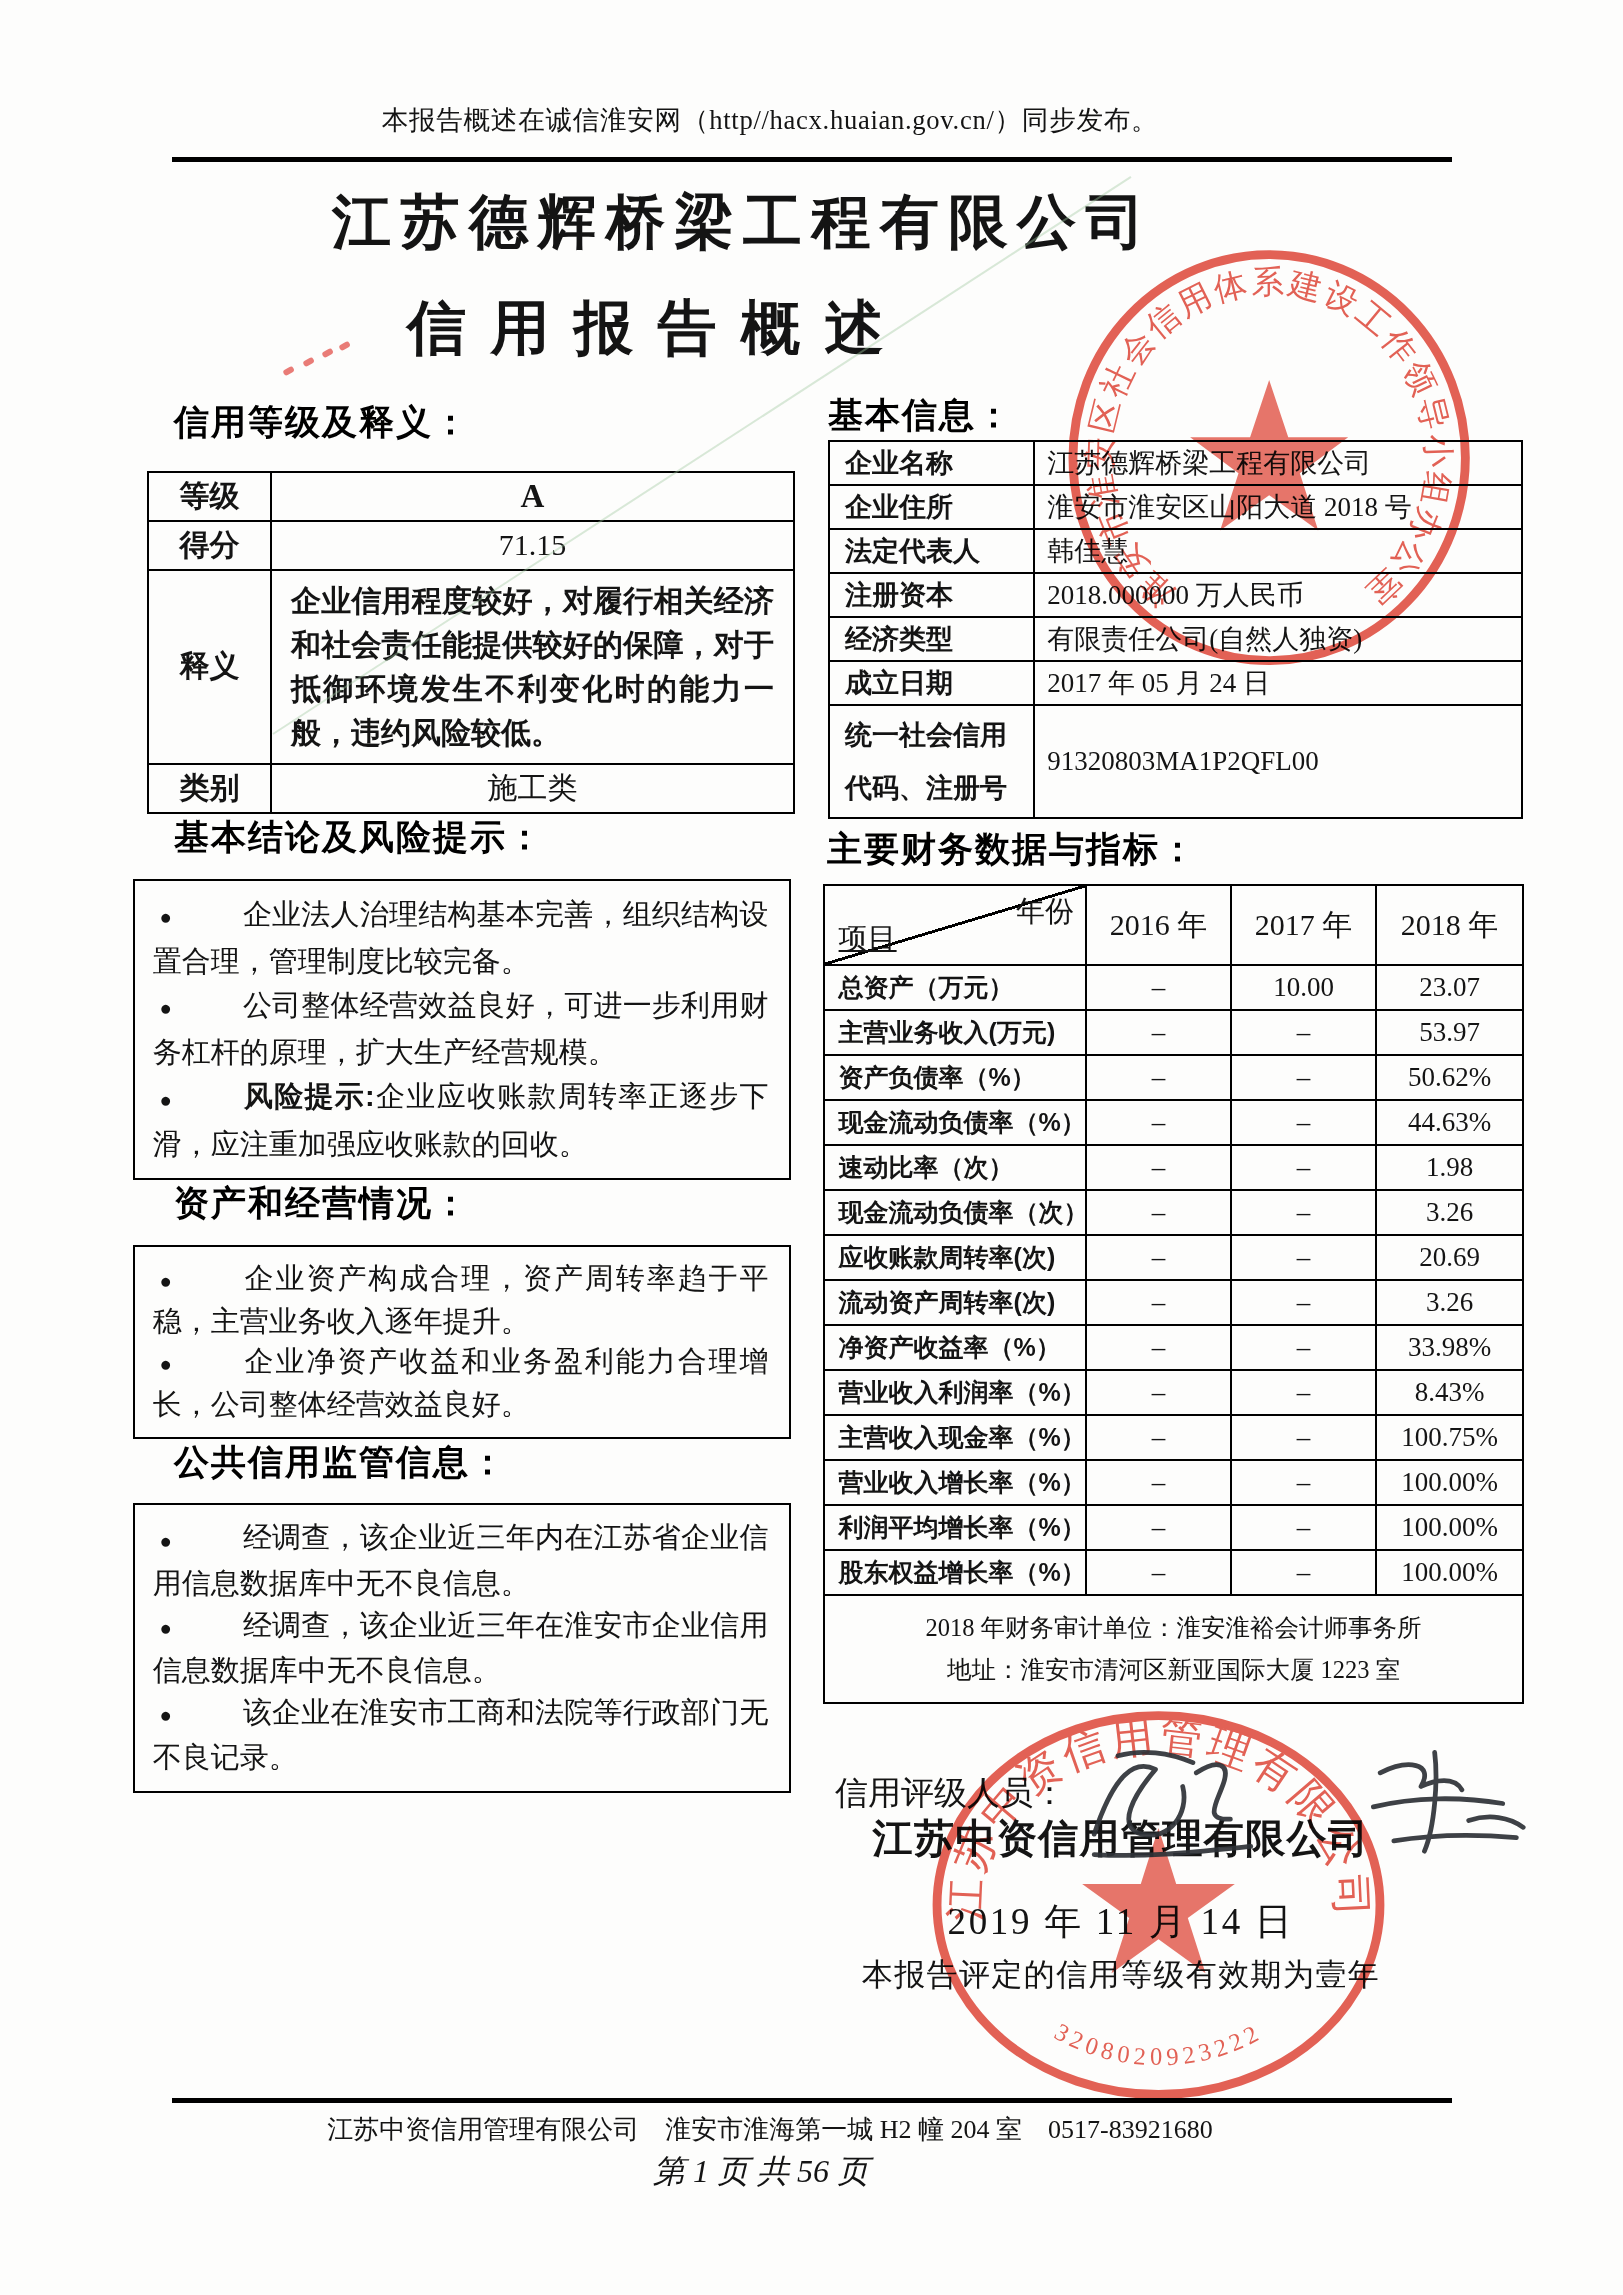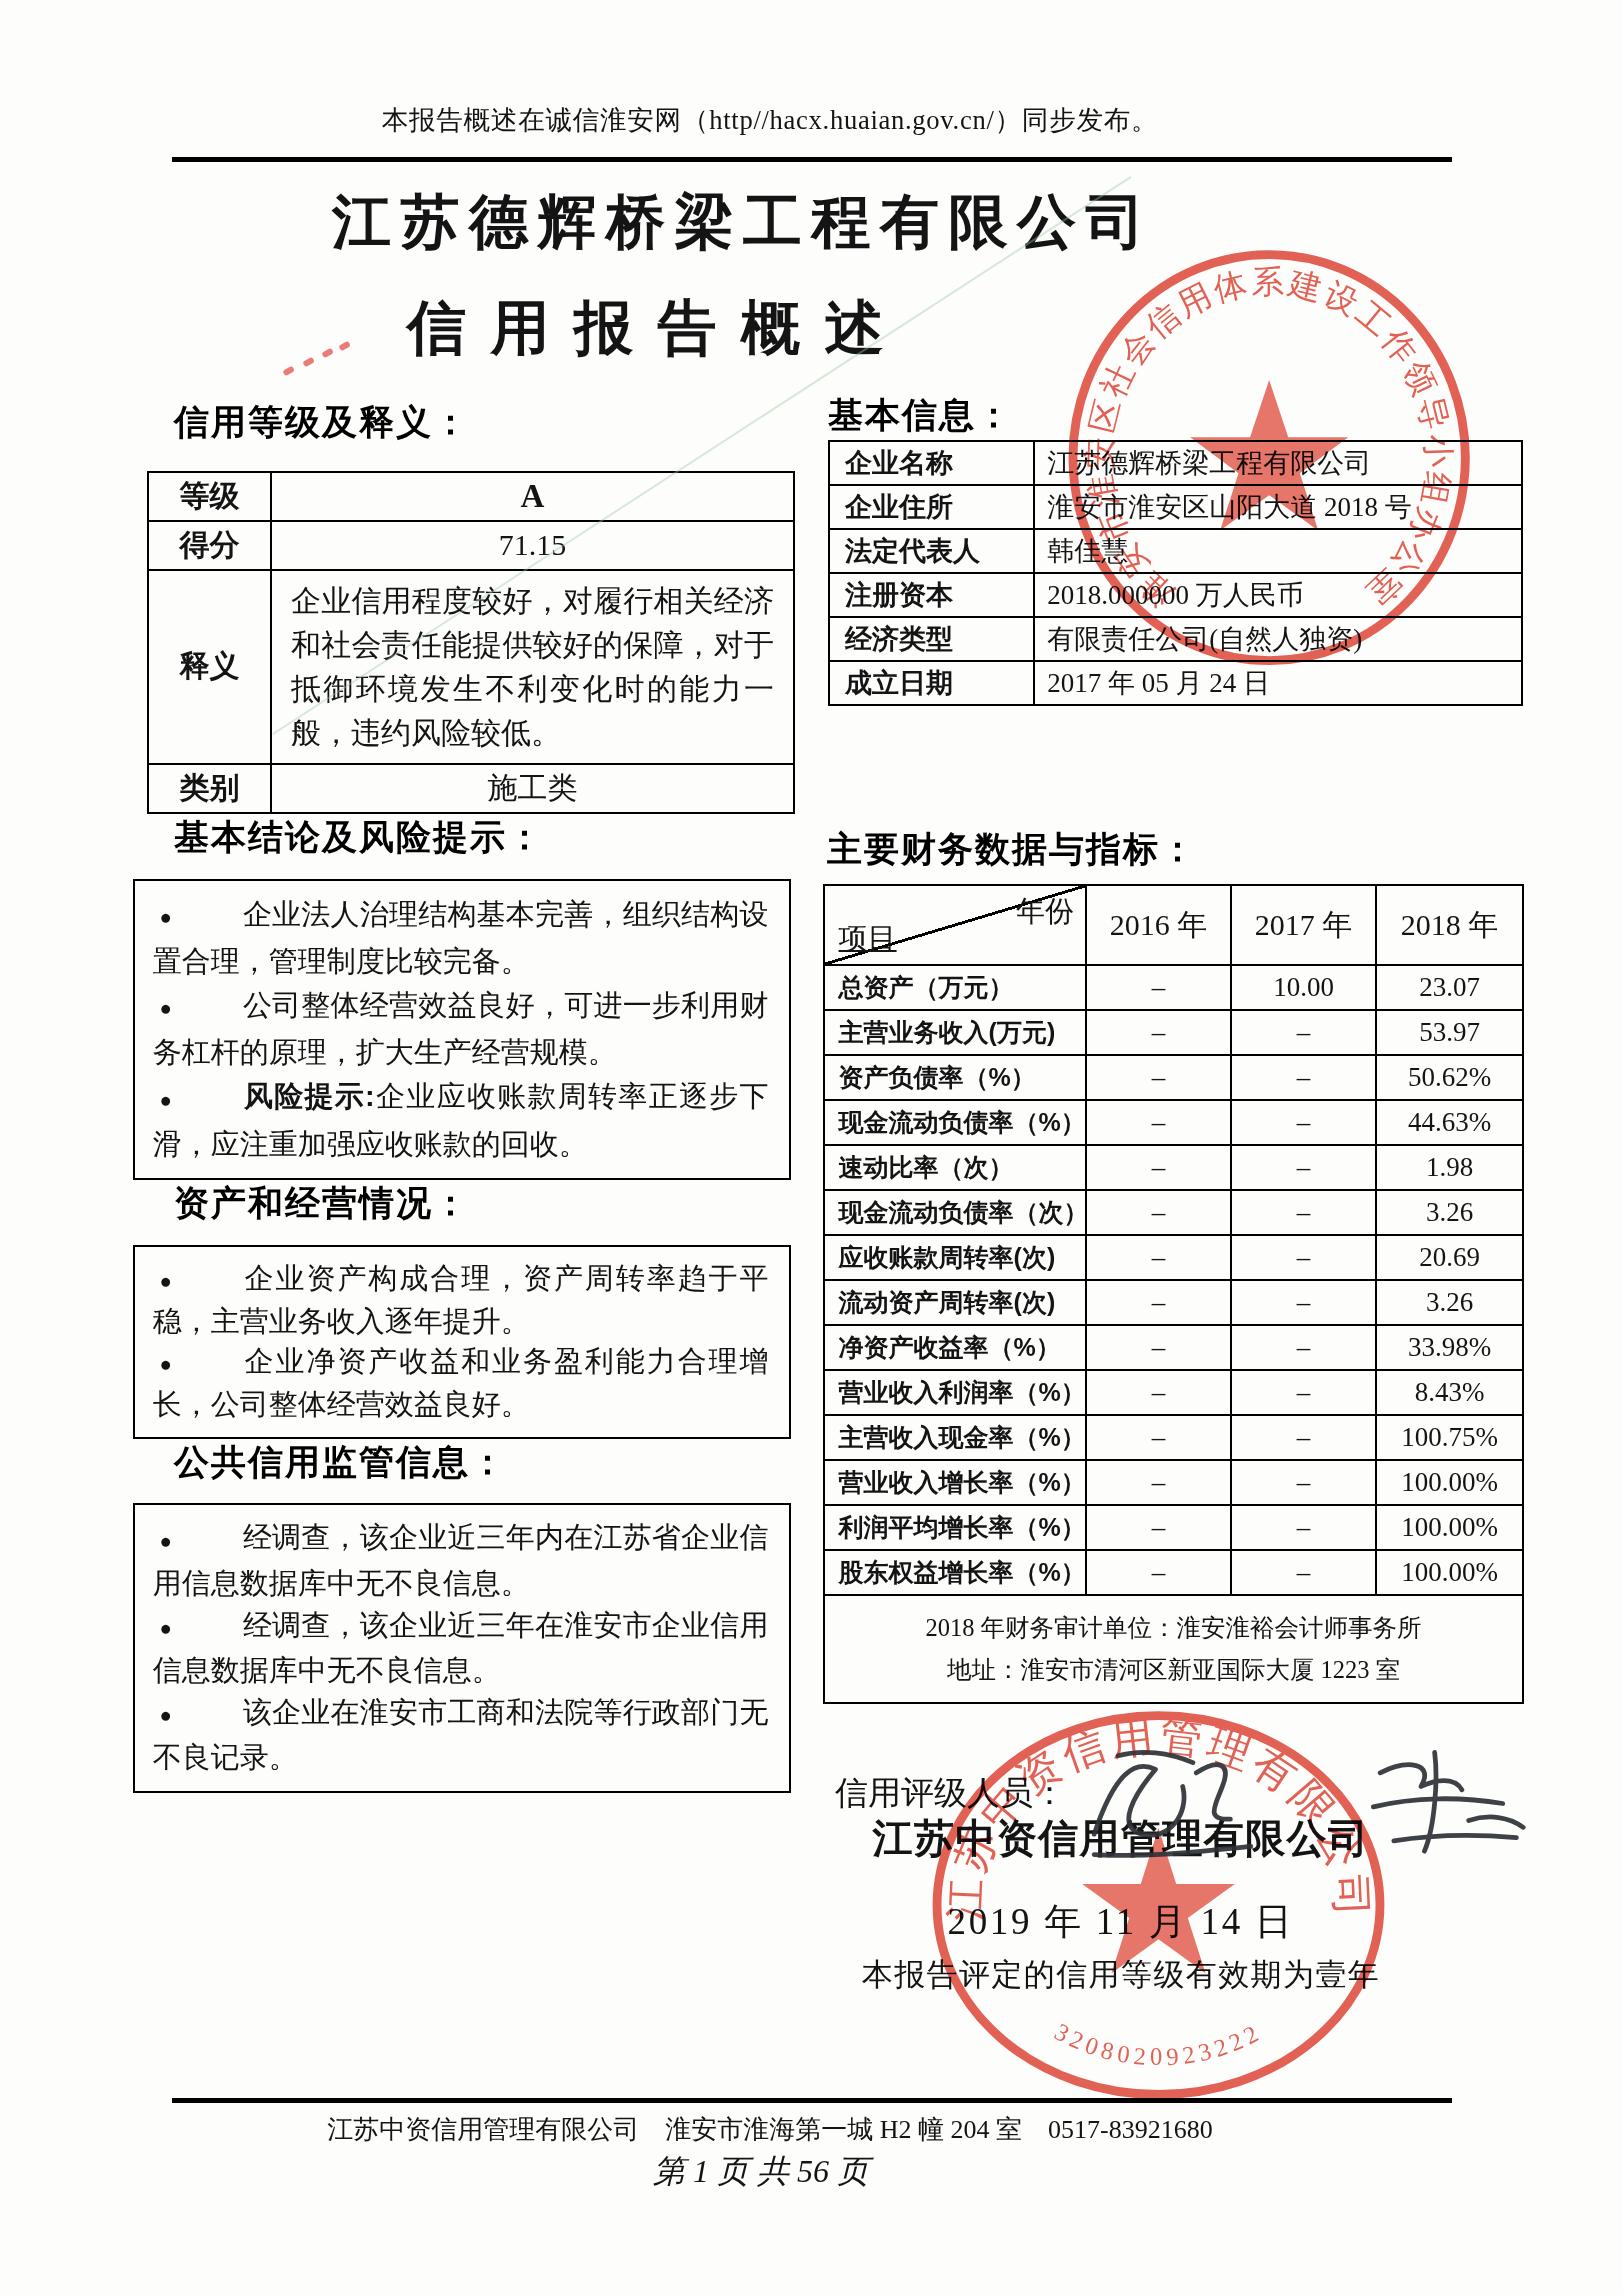--- a/index.html
+++ b/index.html
@@ -20,21 +20,21 @@
 
   .leftcol { position:absolute; left:116px; top:399px; width:682px; }
   .leftcol .sec-h { margin:0 0 0 58px; }
 
   table { border-collapse:collapse; background:transparent; }
   td { border:2px solid #000; vertical-align:middle; }
   .t1 { width:648px; margin:24.5px 0 0 31px; border:2.7px solid #000; }
   .t1 .lab { width:123px; font-family:"Liberation Sans","DejaVu Sans",sans-serif; font-weight:900; font-size:30px; text-align:center; height:49px; }
   .t1 .val { font-size:30px; text-align:center; }
   .t1 .grade { font-weight:bold; font-size:33px; }
-  .t1 .meaning { text-align:justify; padding:8.2px 19px; line-height:44px; font-size:30px; }
+  .t1 .meaning { text-align:justify; padding:8.2px 19px; line-height:44px; font-size:30px;font-weight:bold; }
 
   .bulletbox { width:658px; border:2.7px solid #000; margin:17.7px 0 0 17px; padding:11px 20.5px 12.3px 17.7px; }
   .bulletbox p { font-size:29px; text-align:justify; }
   .lh64 p { line-height:44px; } .lh58 p { line-height:40px; } .lh62 p { line-height:42px; }
   .bullet { display:inline-block; width:90px; padding-left:6.8px; font-size:20.5px; vertical-align:middle; }
   .b-strong { font-family:"Liberation Sans","DejaVu Sans",sans-serif; font-weight:900; }
   .mt { margin-top:23px; }
 
   
   .abs { position:absolute; }
@@ -150,20 +150,24 @@
       <td class="val">2018.000000 万人民币</td>
     </tr>
     <tr>
       <td class="lab">经济类型</td>
       <td class="val">有限责任公司(自然人独资)</td>
     </tr>
     <tr>
       <td class="lab">成立日期</td>
       <td class="val">2017 年 05 月 24 日</td>
     </tr>
+    <tr class="two">
+      <td class="lab">统一社会信用代码、注册号</td>
+      <td class="val">91320803MA1P2QFL00</td>
+    </tr>
   </tbody>
     </table>
 
   <div class="abs sec-h h-fin">主要财务数据与指标：</div>
 
   <table class="abs t3">
     <colgroup>
         <col style="width:262px">
         <col style="width:145px">
         <col style="width:145px">

